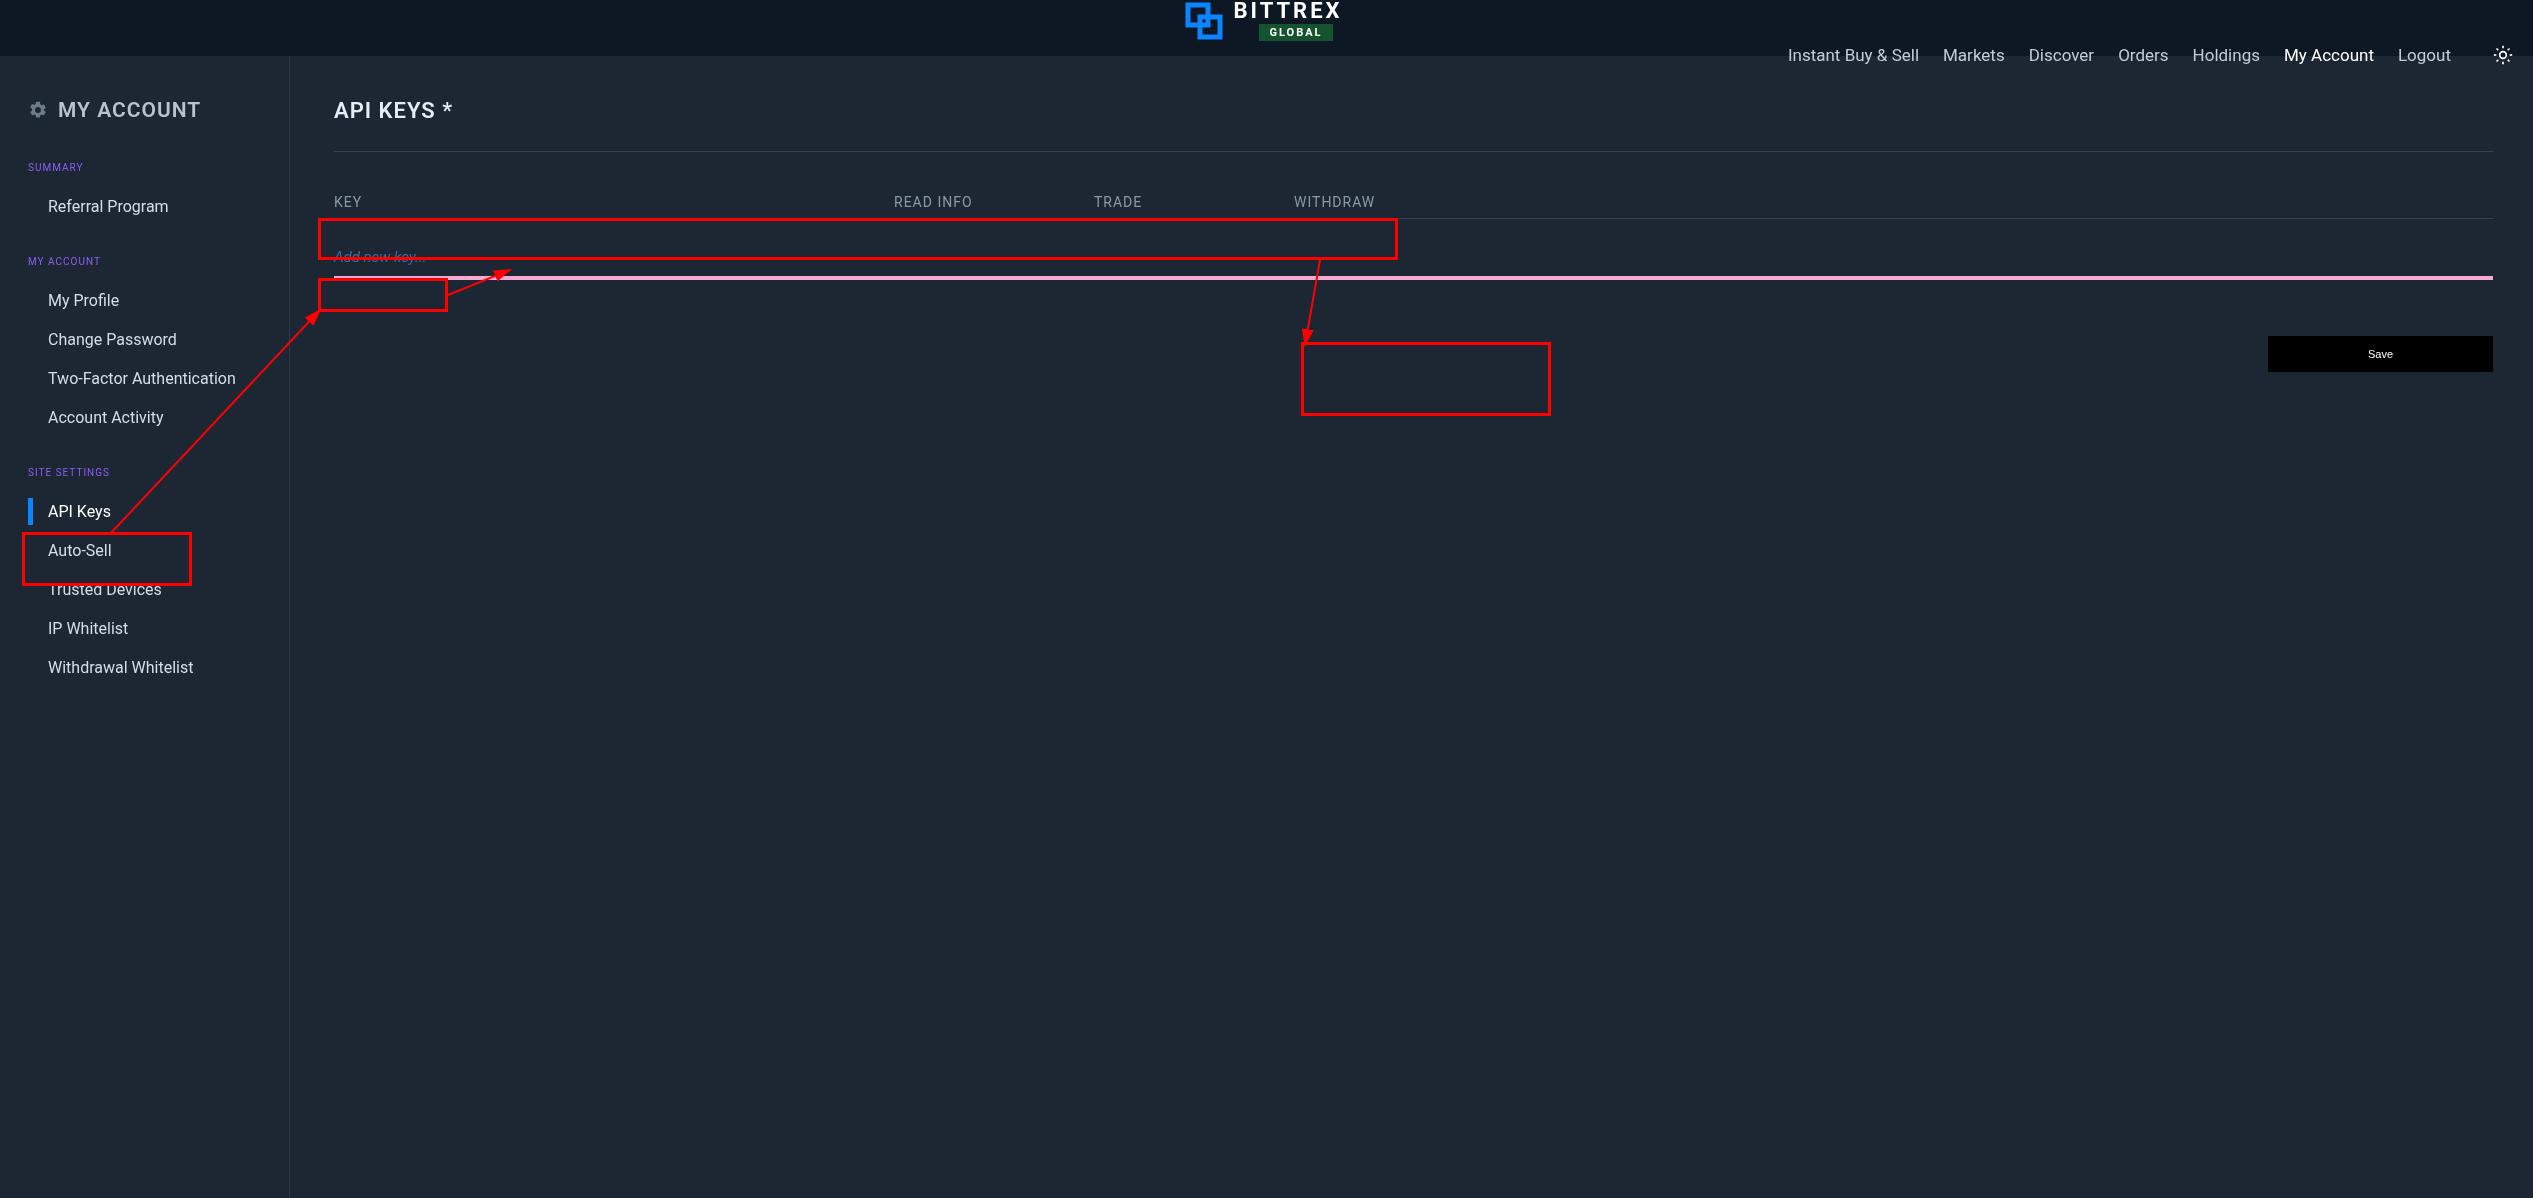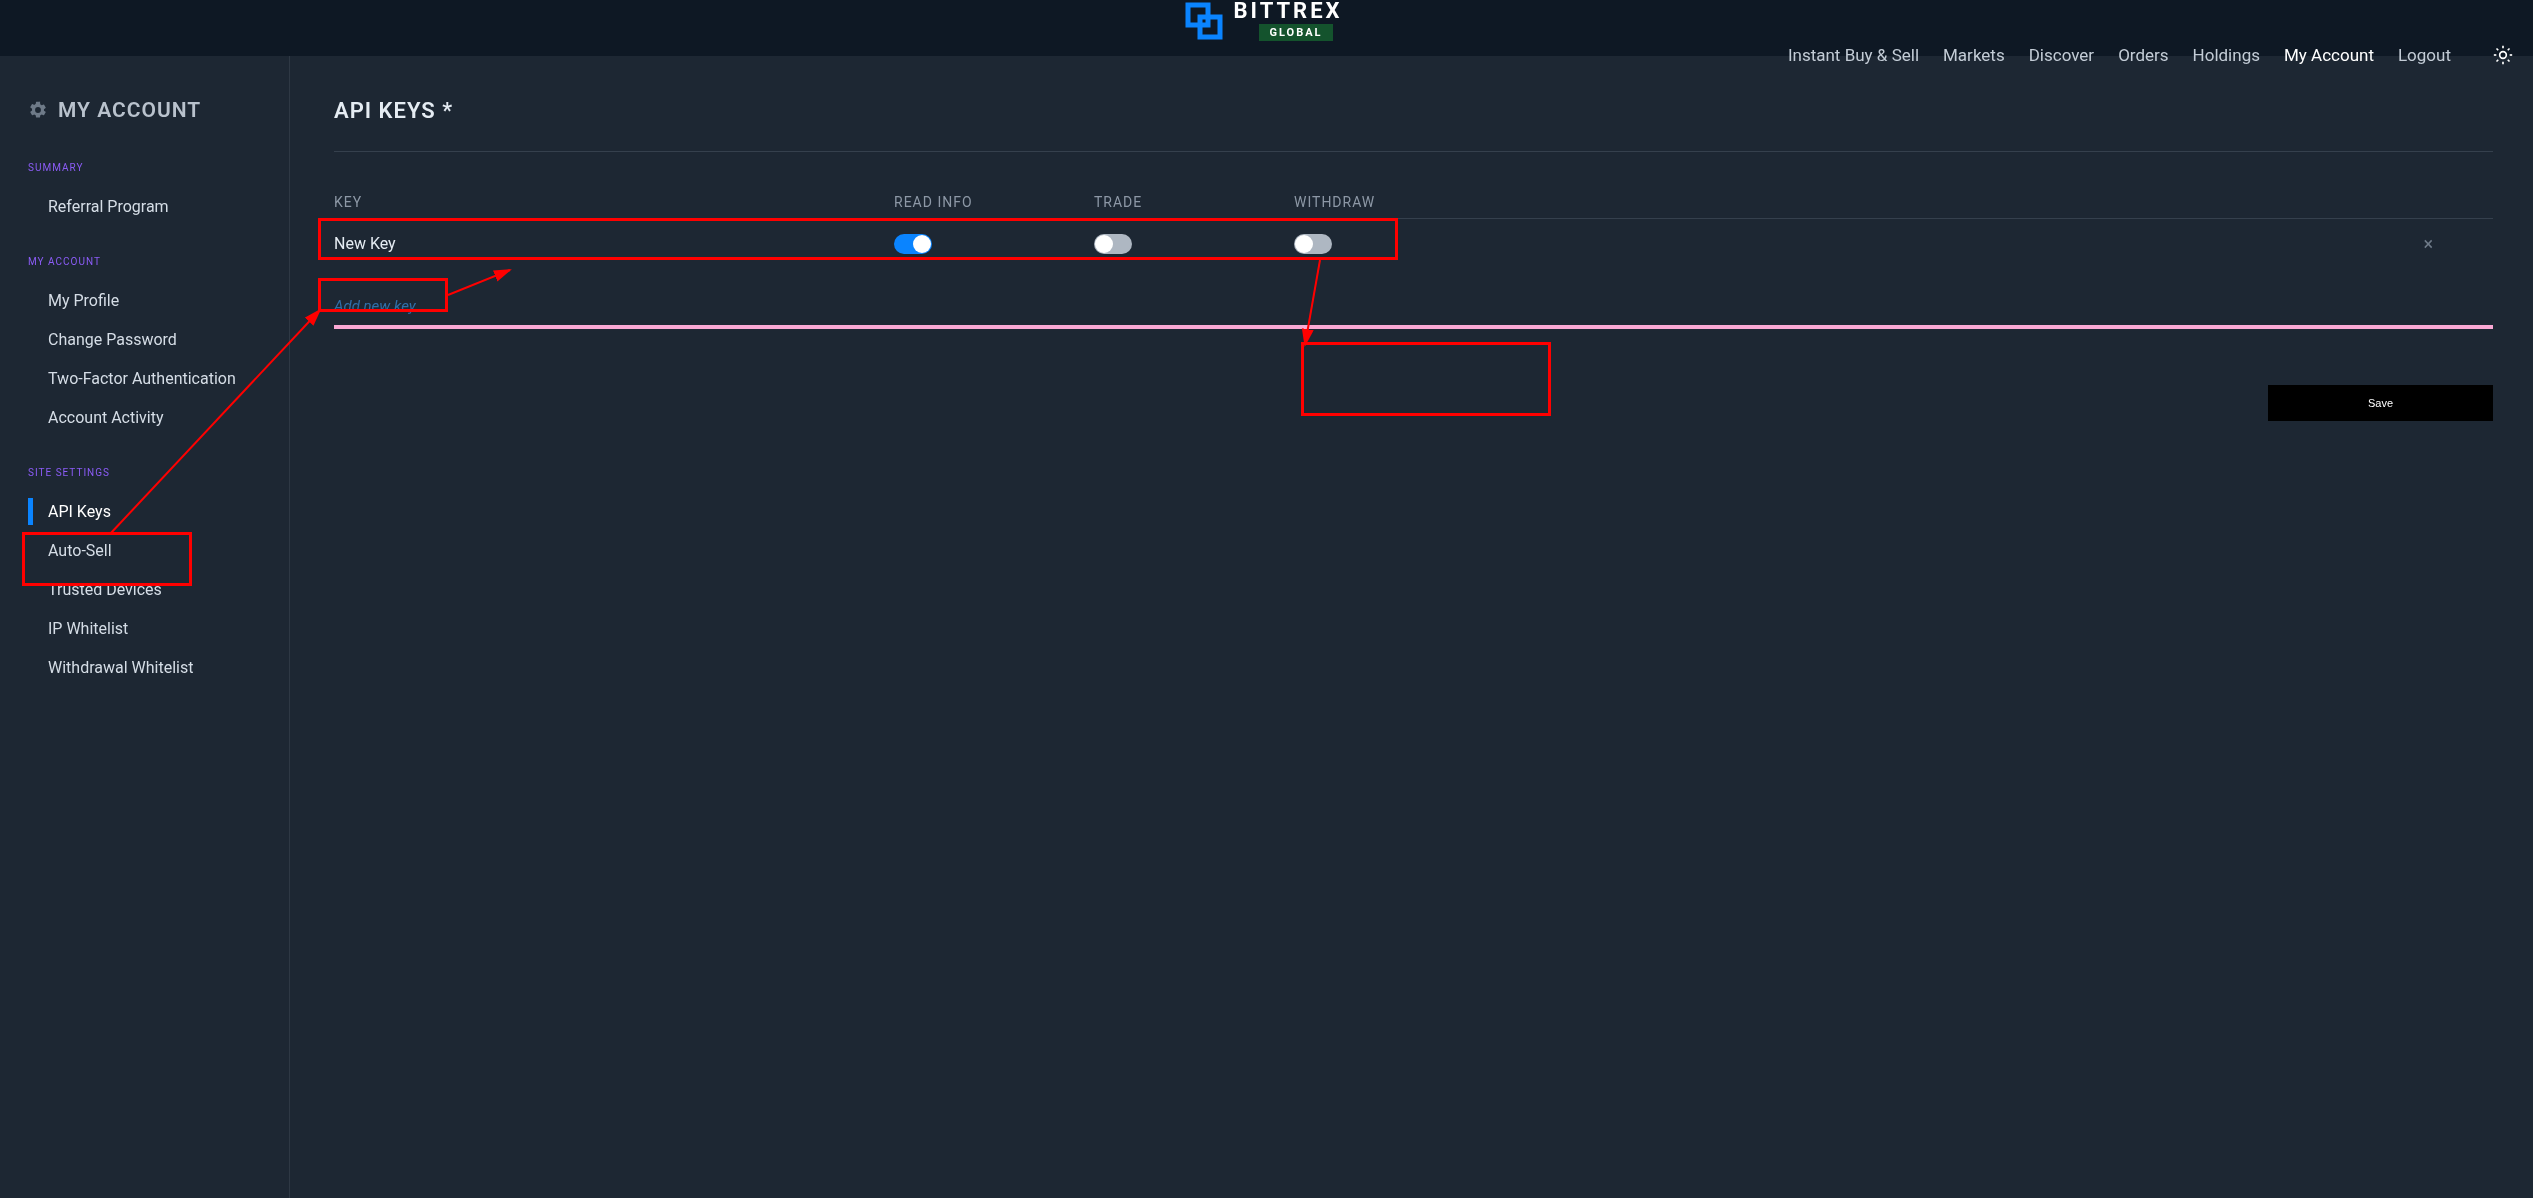--- a/index.html
+++ b/index.html
@@ -293,41 +293,20 @@
     <div class="page-title">API KEYS *</div>
 
     <div class="table-head">
       <div>KEY</div>
       <div>READ INFO</div>
       <div>TRADE</div>
       <div>WITHDRAW</div>
       <div></div>
     </div>
 
-    <div class="table-row">
-      <div class="key-name">New Key</div>
-      <div>
-        <div class="toggle on">
-            <div class="knob"></div>
-          </div>
-      </div>
-      <div>
-        <div class="toggle off">
-            <div class="knob"></div>
-          </div>
-      </div>
-      <div>
-        <div class="toggle off">
-            <div class="knob"></div>
-          </div>
-      </div>
-      <div class="row-close">
-        <span>×</span>
-      </div>
-    </div>
 
     <div class="add-row-section">
       <span class="add-link">Add new key...</span>
     </div>
 
     <div class="save-row">
       <button class="save-btn">Save</button>
     </div>
   </div>
 </div>

